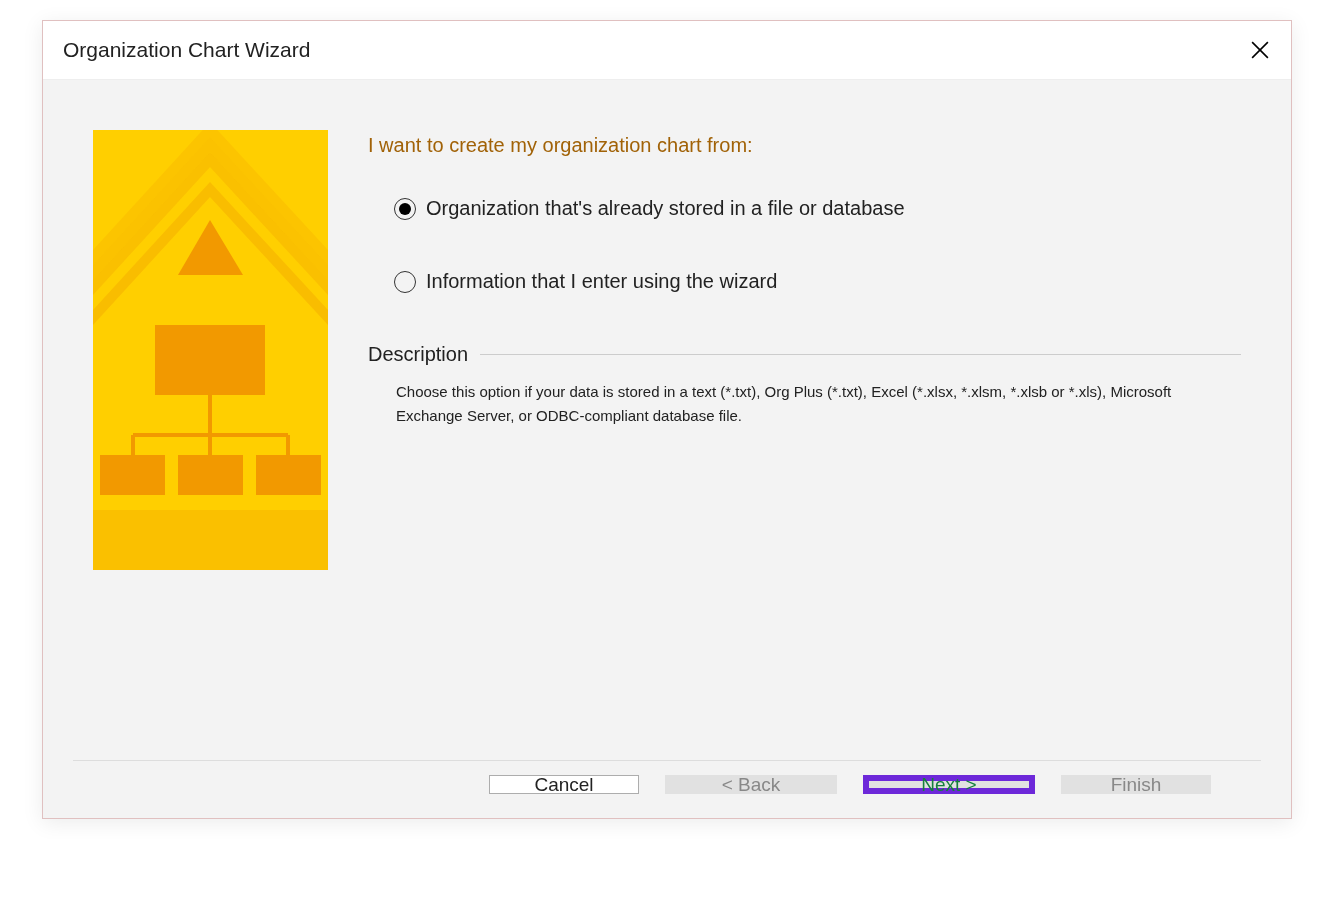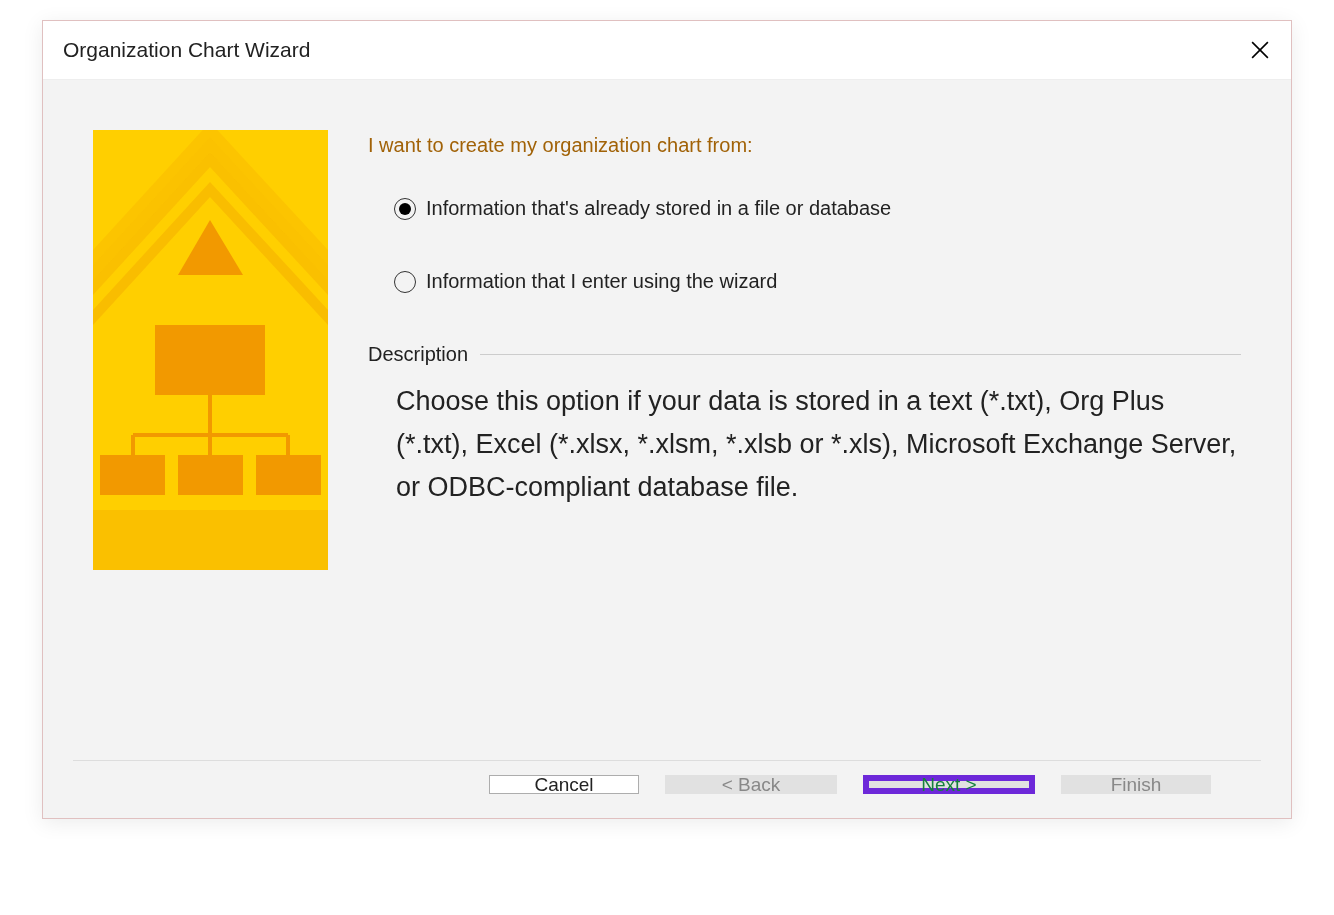--- a/index.html
+++ b/index.html
@@ -147,21 +147,21 @@
       white-space: nowrap;
     }
     
     .description-line {
       flex: 1;
       height: 1px;
       background: #cccccc;
     }
     
     .description-text {
-      font-size: 27px;
+      font-size: 15px;
       color: #222222;
       line-height: 1.6;
       padding-left: 28px;
     }
     
     .button-bar {
       background: #f3f3f3;
       padding: 14px 50px 24px 50px;
       display: flex;
       justify-content: flex-end;
@@ -255,21 +255,21 @@
     <div class="main-content">
 
       <div class="prompt">I want to create my organization chart from:</div>
 
       <div class="radio-group">
 
         <div class="radio-option">
           <div class="radio-circle">
             <div class="radio-dot"></div>
           </div>
-          <div class="radio-label">Information that's already stored in a file or database</div>
+          <div class="radio-label">Organization that's already stored in a file or database</div>
         </div>
 
         <div class="radio-option">
           <div class="radio-circle"></div>
           <div class="radio-label">Information that I enter using the wizard</div>
         </div>
 
       </div>
 
       <div class="description-section">

